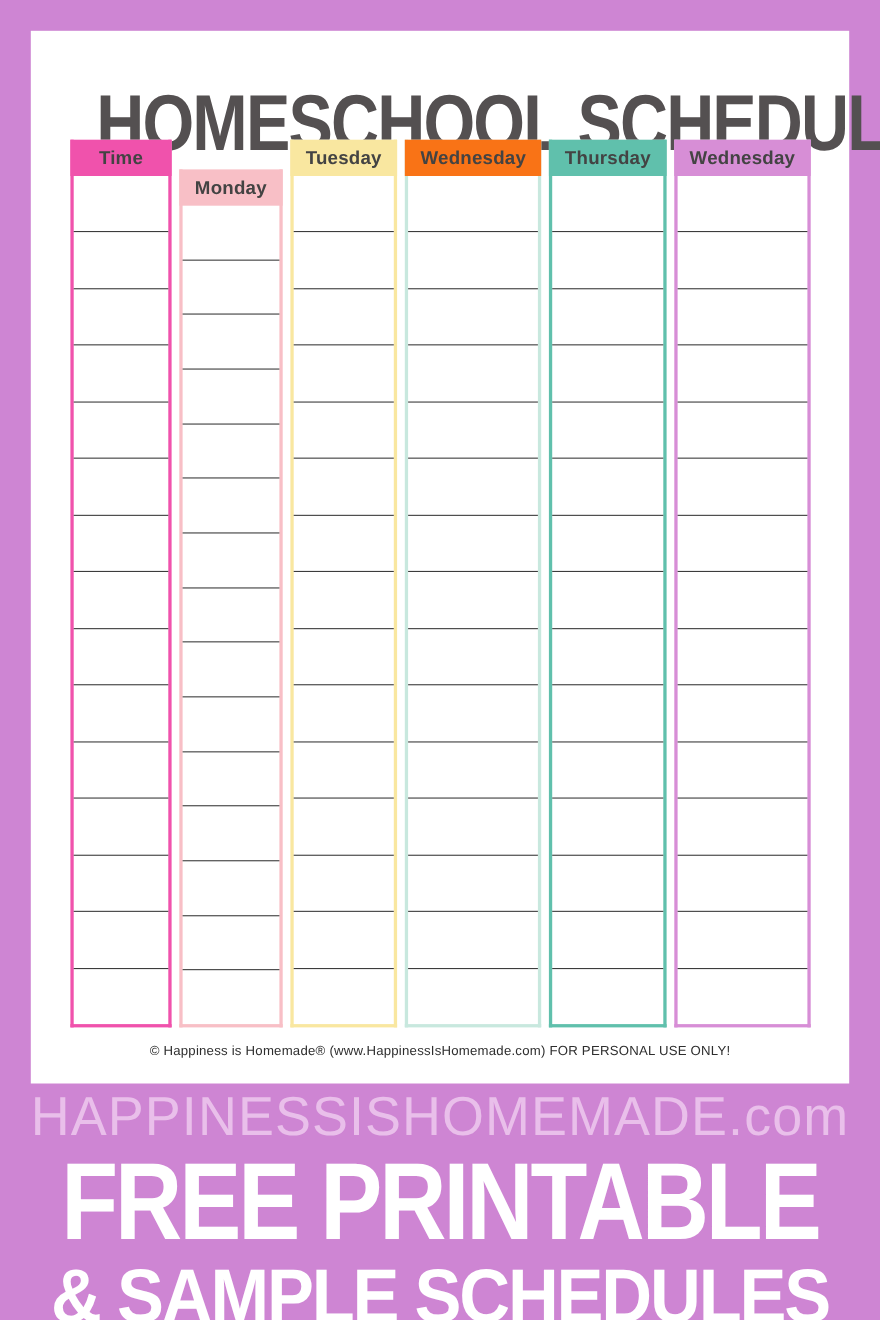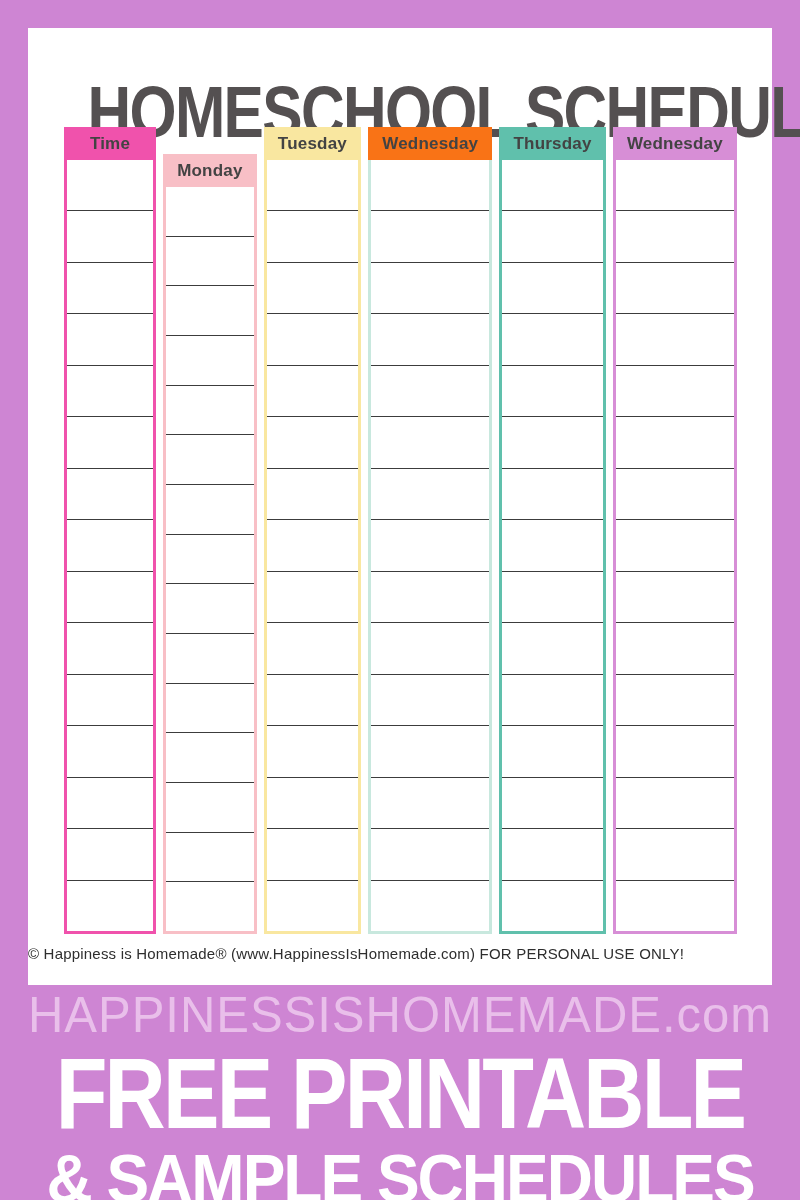--- a/index.html
+++ b/index.html
@@ -76,21 +76,22 @@
   .cell {
     flex: 1 1 auto;
     border-bottom: 1.5px solid var(--row-line, #3C3C3C);
   }
   .cell:last-child { border-bottom: none; }
 
   .copyright {
     position: absolute;
     bottom: 23px; left: 0;
     width: 100%;
-    font-size: 15px;
+    text-align: center;
+    font-size: 12px;
     letter-spacing: 0.2px;
     color: var(--copyright-text, #2E2E2E);
     white-space: nowrap;
   }
 
   
   .footer {
     position: absolute;
     left: 0; top: 985px;
     width: 800px; height: 270px;

